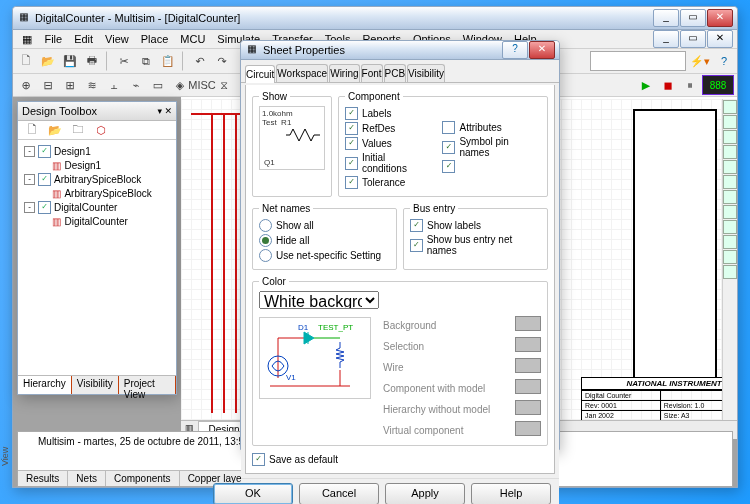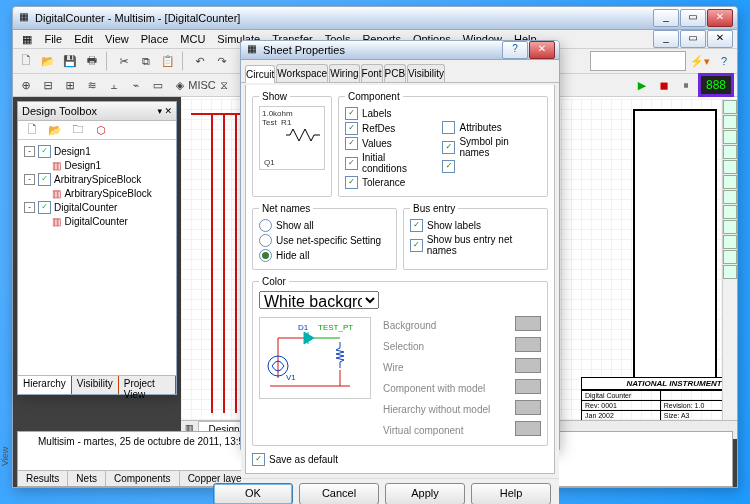--- a/index.html
+++ b/index.html
@@ -16,21 +16,21 @@
   .titlebar .tbtn-group{margin-left:auto;display:flex;gap:1px;}
   .tbtn{width:24px;height:16px;background:linear-gradient(#fff,#d8e4f3);border:1px solid #8aa3c2;border-radius:2px;
         text-align:center;font-size:10px;line-height:14px;cursor:default;}
   .tbtn.close{background:linear-gradient(#f5a2a2,#cc4040);border-color:#8a2a2a;color:#fff;}
   .menubar{height:18px;background:#f0f0f0;display:flex;align-items:center;gap:2px;padding:0 4px;border-bottom:1px solid #d0d0d0;}
   .menubar span{padding:1px 5px;cursor:default;}
   .toolbar{height:24px;background:#f0f0f0;display:flex;align-items:center;gap:2px;padding:0 3px;border-bottom:1px solid #d0d0d0;}
   .tbico{width:18px;height:18px;border:1px solid transparent;display:inline-flex;align-items:center;justify-content:center;
          font-size:11px;color:#444;}
   .tbico.sep{width:2px;border-left:1px solid #bbb;margin:0 2px;}
-  .child-area{flex:1;background:#404040;position:relative;}
+  .child-area{flex:1;background:#a3a3a3;position:relative;}
   .panel-title{height:18px;background:linear-gradient(#f8f8f8,#dcdcdc);border-bottom:1px solid #bbb;display:flex;
                align-items:center;padding:0 4px;font-size:11px;}
   .tree{flex:1;padding:4px 6px;font-size:10px;overflow:hidden;background:#fff;}
   .tree .node{display:flex;align-items:center;gap:3px;white-space:nowrap;padding:1px 0;}
   .tree .chk{width:11px;height:11px;border:1px solid #6a8db3;background:#fff;font-size:8px;line-height:9px;text-align:center;color:#2a5;}
   .tree .exp{width:9px;height:9px;border:1px solid #888;font-size:8px;line-height:7px;text-align:center;}
   .mini-tabs{height:18px;background:#ececec;display:flex;border-top:1px solid #bbb;}
   .mini-tabs span{padding:2px 5px;font-size:10px;border-right:1px solid #c2410c;}
   .canvas{position:absolute;left:168px;top:0;right:0;bottom:48px;background:#fff;border-top:2px solid #fff;}
   .canvas .grid{position:absolute;inset:0;background-image:linear-gradient(#f2f2f2 1px,transparent 1px),
@@ -138,21 +138,21 @@
     <span class="tbico">⫠</span>
     <span class="tbico">⌁</span>
     <span class="tbico">▭</span>
     <span class="tbico">◈</span>
     <span class="tbico">MISC</span>
     <span class="tbico">⧖</span>
     <span style="flex:1"></span>
     <span class="tbico" style="color:#0a0;">▶</span>
     <span class="tbico" style="color:#c00;">◼</span>
     <span class="tbico">⏸</span>
-    <span class="tbico" style="width:30px;background:#222;color:#0f0;border:3px solid #6d28d9;font-size:12px;">888</span>
+    <span class="tbico" style="width:30px;background:#222;color:#0f0;border:1px solid #6d28d9;font-size:10px;">888</span>
   </div>
 
   <div class="child-area">
 
     <div class="window" style="left:4px;top:4px;width:158px;height:292px;border-radius:0;">
       <div class="panel-title">
         <span>Design Toolbox</span>
         <span style="margin-left:auto;font-size:9px;">▾ ✕</span>
       </div>
       <div style="height:18px;border-bottom:1px solid #ccc;padding:0 4px;display:flex;gap:3px;align-items:center;">
@@ -339,26 +339,26 @@
 
       <div class="row">
         <fieldset style="flex:1;">
           <legend>Net names</legend>
           <div id="netnames">
               <div class="rad">
                 <span class="dot "></span>
                 <span>Show all</span>
               </div>
               <div class="rad">
+                <span class="dot on"></span>
+                <span>Hide all</span>
+              </div>
+              <div class="rad">
                 <span class="dot "></span>
                 <span>Use net-specific Setting</span>
-              </div>
-              <div class="rad">
-                <span class="dot on"></span>
-                <span>Hide all</span>
               </div>
             </div>
         </fieldset>
         <fieldset style="flex:1;">
           <legend>Bus entry</legend>
           <div id="busentry">
               <div class="chk2">
                 <span class="box on">✓</span>
                 <span>Show labels</span>
               </div>

